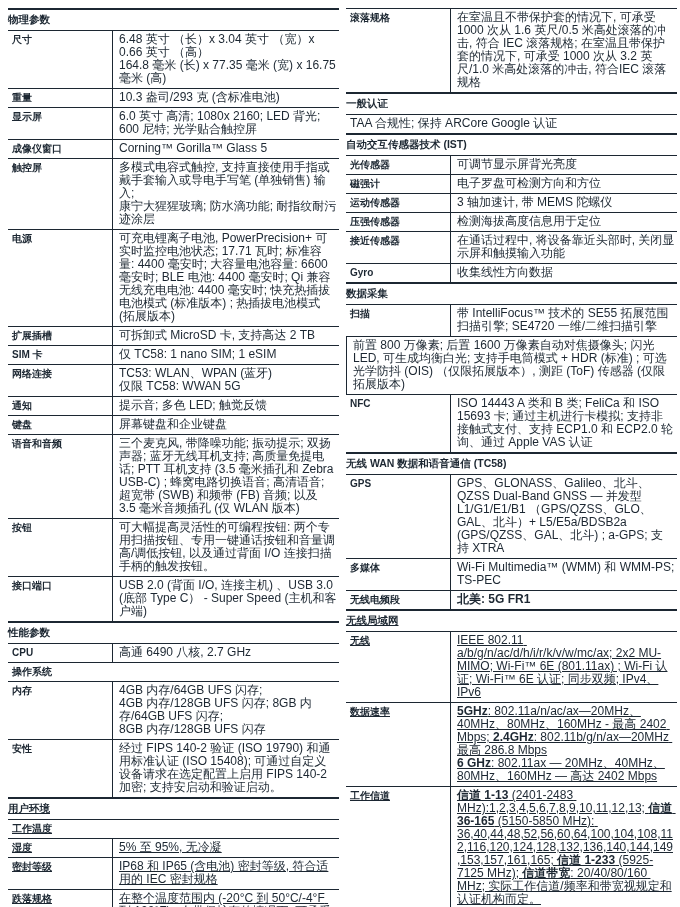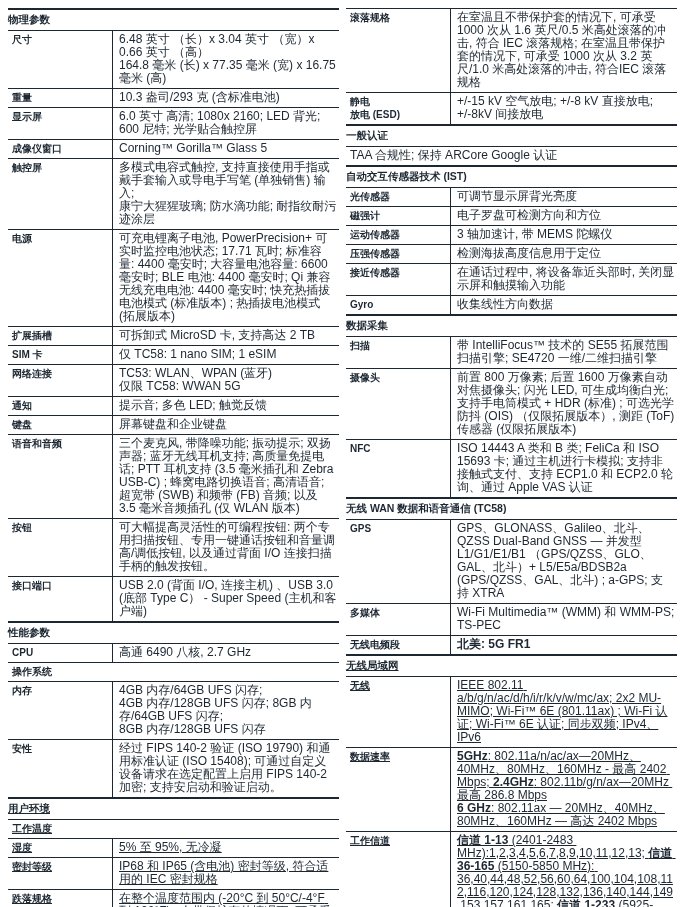--- a/index.html
+++ b/index.html
@@ -138,26 +138,20 @@
 在 -10°C 到 50°C (14°F 到 122°F) 温度范围内, 可承受多次从 5 英尺/1.5 米 高处跌落至混凝土瓷砖地面的冲击, 符合 MIL STD 810H 规格</div>
         </div>
       </div>
     </div>
     <div class="column">
       <div class="section no-title">
         <div class="row">
           <div class="cell-label">滚落规格</div>
           <div class="cell-value">在室温且不带保护套的情况下, 可承受 1000 次从 1.6 英尺/0.5 米高处滚落的冲击, 符合 IEC 滚落规格; 在室温且带保护套的情况下, 可承受 1000 次从 3.2 英尺/1.0 米高处滚落的冲击, 符合IEC 滚落规格</div>
         </div>
-        <div class="row">
-          <div class="cell-label">静电
-放电 (ESD)</div>
-          <div class="cell-value">+/-15 kV 空气放电; +/-8 kV 直接放电;
-+/-8kV 间接放电</div>
-        </div>
       </div>
       <div class="section">
         <div class="sec-title">一般认证</div>
         <div class="row full">
           <div class="cell-value">TAA 合规性; 保持 ARCore Google 认证</div>
         </div>
       </div>
       <div class="section">
         <div class="sec-title">自动交互传感器技术 (IST)</div>
         <div class="row">
@@ -185,21 +179,20 @@
           <div class="cell-value">收集线性方向数据</div>
         </div>
       </div>
       <div class="section">
         <div class="sec-title">数据采集</div>
         <div class="row">
           <div class="cell-label">扫描</div>
           <div class="cell-value">带 IntelliFocus™ 技术的 SE55 拓展范围扫描引擎; SE4720 一维/二维扫描引擎</div>
         </div>
         <div class="row">
-          <div class="cell-label">摄像头</div>
           <div class="cell-value">前置 800 万像素; 后置 1600 万像素自动对焦摄像头; 闪光 LED, 可生成均衡白光; 支持手电筒模式 + HDR (标准) ; 可选光学防抖 (OIS) （仅限拓展版本）, 测距 (ToF) 传感器 (仅限拓展版本)</div>
         </div>
         <div class="row">
           <div class="cell-label">NFC</div>
           <div class="cell-value">ISO 14443 A 类和 B 类; FeliCa 和 ISO 15693 卡; 通过主机进行卡模拟; 支持非接触式支付、支持 ECP1.0 和 ECP2.0 轮询、通过 Apple VAS 认证</div>
         </div>
       </div>
       <div class="section">
         <div class="sec-title">无线 WAN 数据和语音通信 (TC58)</div>
         <div class="row">

